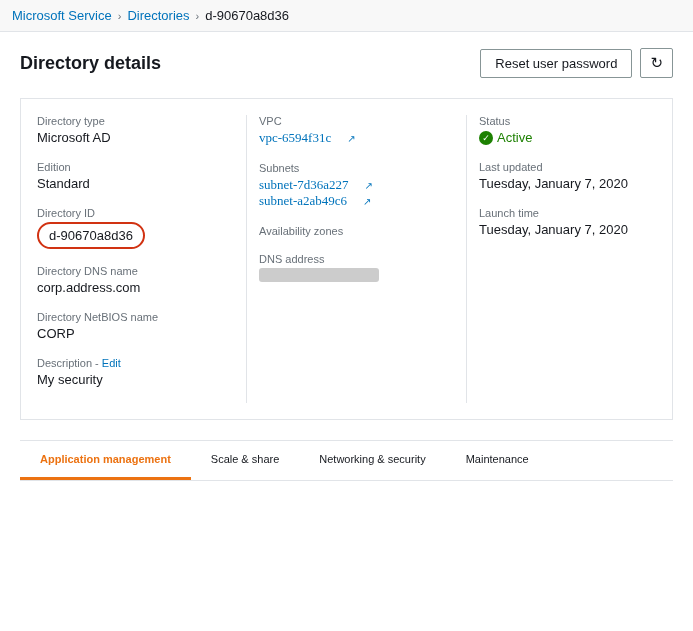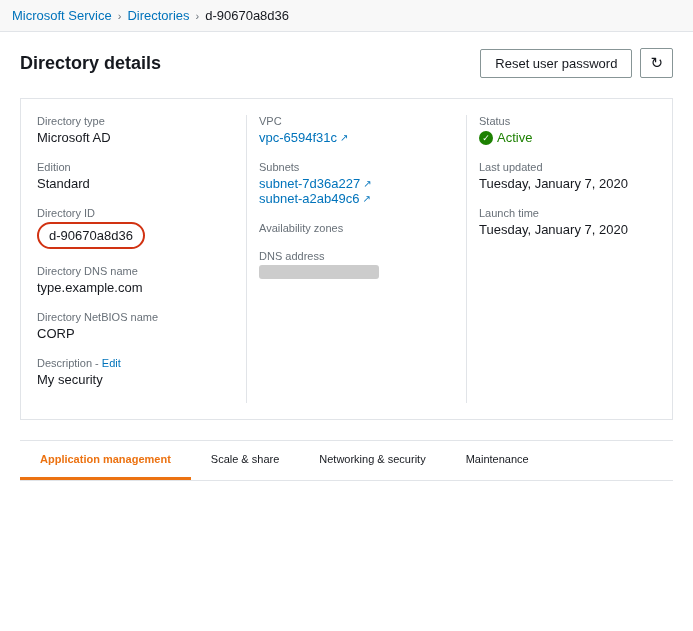--- a/index.html
+++ b/index.html
@@ -112,21 +112,22 @@
       border: 2px solid #d13212;
       border-radius: 22px;
       display: inline-block;
       padding: 4px 10px;
     }
     .link-value {
       color: #0073bb;
       cursor: pointer;
       display: inline-flex;
       align-items: center;
-      gap: 3px;
+      gap: 16px;
+      font-family: Liberation Serif, serif;
     }
     .external-icon {
       font-size: 10px;
       color: #0073bb;
     }
     .status-active {
       color: #1d8102;
       display: flex;
       align-items: center;
       gap: 4px;
@@ -211,21 +212,21 @@
       <div class="detail-item">
         <div class="detail-label">Edition</div>
         <div class="detail-value">Standard</div>
       </div>
       <div class="detail-item">
         <div class="detail-label">Directory ID</div>
         <div class="detail-value highlighted">d-90670a8d36</div>
       </div>
       <div class="detail-item">
         <div class="detail-label">Directory DNS name</div>
-        <div class="detail-value">type.example.com</div>
+        <div class="detail-value">corp.address.com</div>
       </div>
       <div class="detail-item">
         <div class="detail-label">Directory NetBIOS name</div>
         <div class="detail-value">CORP</div>
       </div>
       <div class="detail-item">
         <div class="detail-label">
           <span>Description - </span><span class="edit-link">Edit</span>
         </div>
         <div class="detail-value">My security</div>

